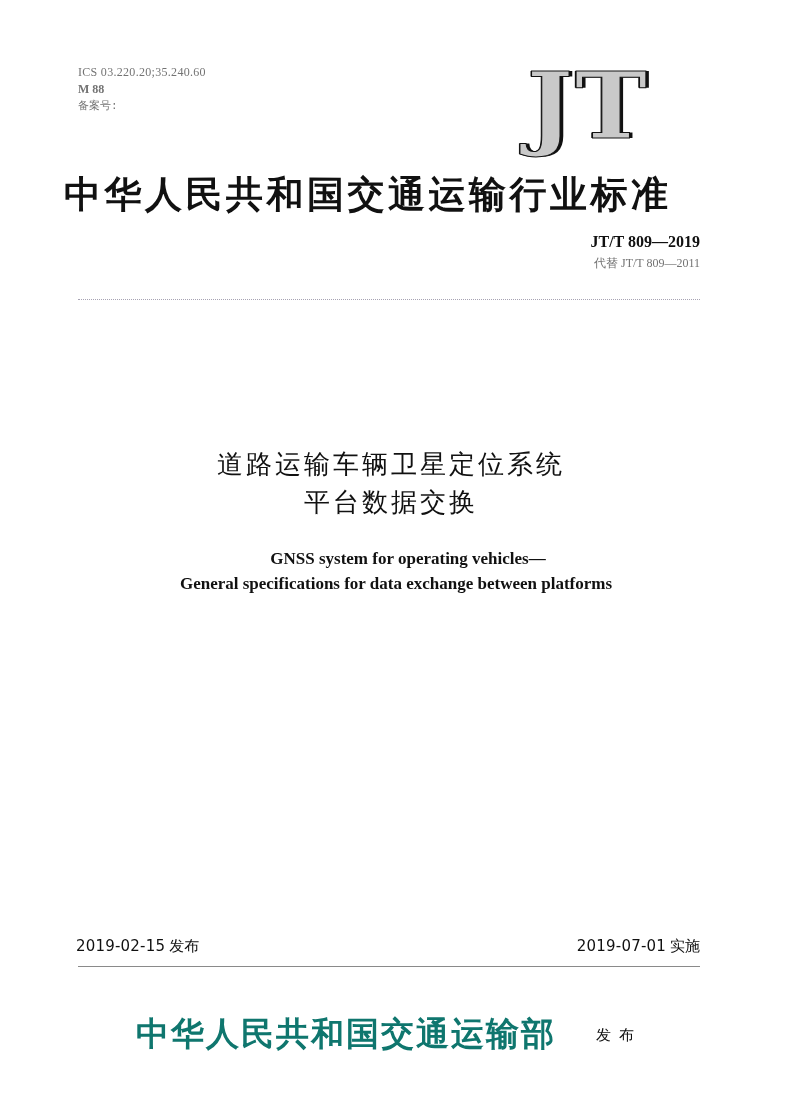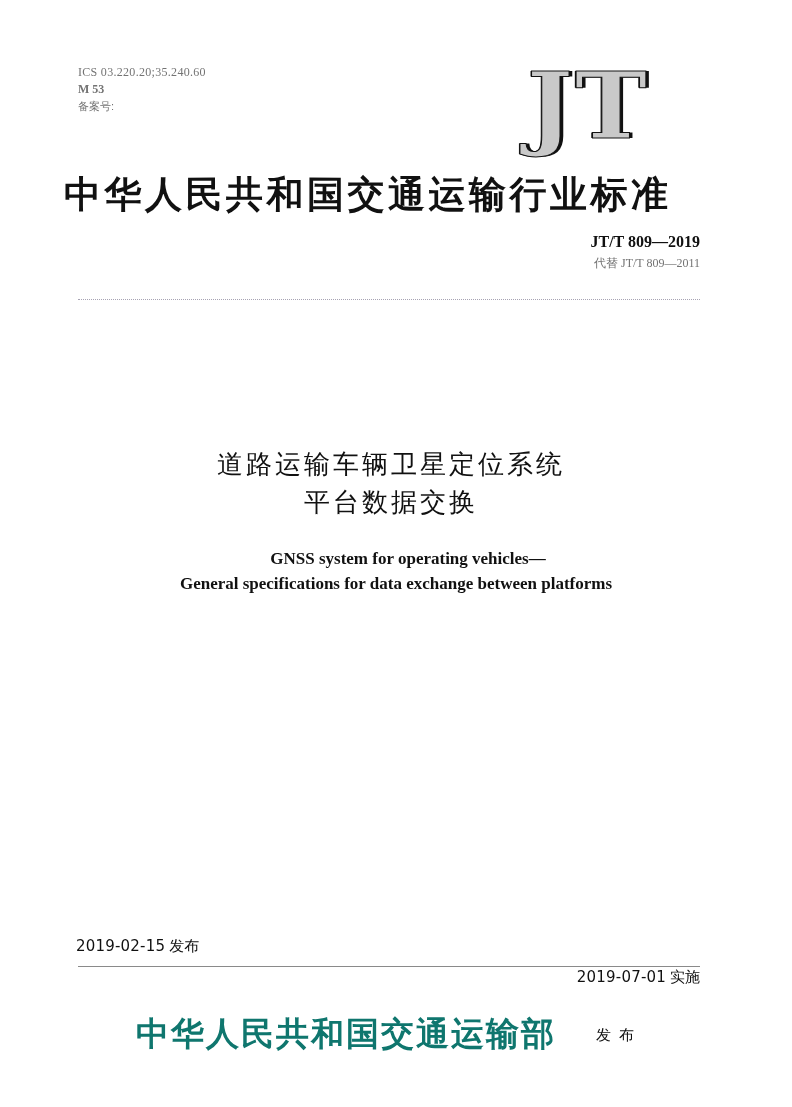--- a/index.html
+++ b/index.html
@@ -21,21 +21,21 @@
     .meta-block {
       left: 78px;
       top: 64px;
       font-family: "Liberation Serif", "DejaVu Serif", serif;
       font-size: 12px;
       line-height: 17px;
       color: #737373;
     }
     .meta-block .ics { letter-spacing: 0.3px; }
     .meta-block .m-label { font-weight: bold; }
-    .meta-block .record { font-family: Liberation Sans, sans-serif; font-size: 11px; }
+    .meta-block .record { font-family: Liberation Mono, monospace; font-size: 11px; }
 
     
     .logo {
       left: 510px;
       top: 64px;
       width: 156px;
       height: 84px;
       display: flex;
       align-items: center;
       justify-content: center;
@@ -147,21 +147,20 @@
       color: #111;
     }
     .date-right {
       right: 92px;
       top: 935px;
       text-align: right;
       font-family: "DejaVu Sans", sans-serif;
       font-size: 15px;
       line-height: 22px;
       color: #111;
-      margin-top: 31px;
     }
     .date-left .val, .date-right .val { letter-spacing: 0.2px; }
     .date-left .lbl, .date-right .lbl { margin-left: 4px; }
 
     
     .publisher {
       left: 136px;
       top: 1012px;
       font-family: "DejaVu Serif", "Liberation Serif", serif;
       font-weight: bold;
@@ -179,21 +178,21 @@
       line-height: 22px;
       letter-spacing: 8px;
       color: #111;
     }
   </style>
 </head>
 <body>
 
 <div class="abs meta-block">
   <div class="ics">ICS 03.220.20;35.240.60</div>
-  <div class="m-label">M 53</div>
+  <div class="m-label">M 88</div>
   <div class="record">备案号:</div>
 </div>
 
 <div class="abs logo">
   <span>JT</span>
 </div>
 
 <div class="abs industry-title">中华人民共和国交通运输行业标准</div>
 
 <div class="abs std-number">JT/T 809—2019</div>

